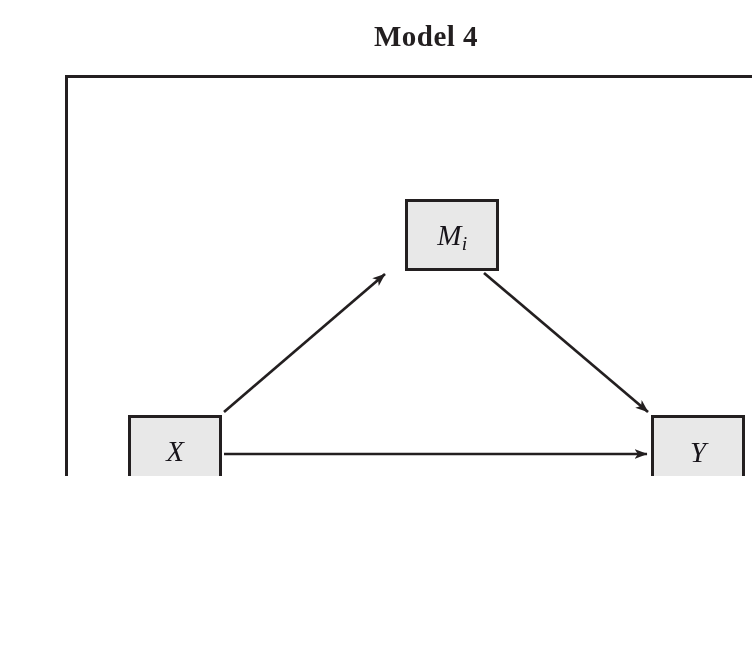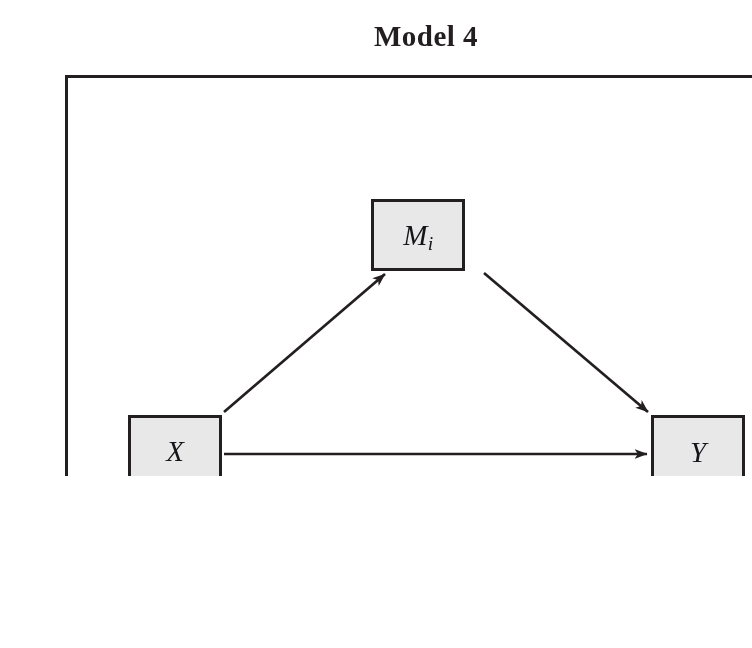--- a/index.html
+++ b/index.html
@@ -61,21 +61,21 @@
     background: var(--node-fill);
     border: 3px solid var(--stroke);
     display: flex;
     align-items: center;
     justify-content: center;
     font-style: italic;
     font-size: 29px;
     color: #17141a;
   }
   .node-x { left: 82px;  top: 415px; }
-  .node-m { left: 325px; top: 199px; height: 72px; }
+  .node-m { left: 359px; top: 199px; height: 72px; }
   .node-y { left: 605px; top: 415px; height: 74px; }
   .node sub {
     font-size: 0.68em;
     line-height: 0;
     vertical-align: baseline;
     position: relative;
     top: 0.28em;
     left: 0.02em;
   }
 </style>

